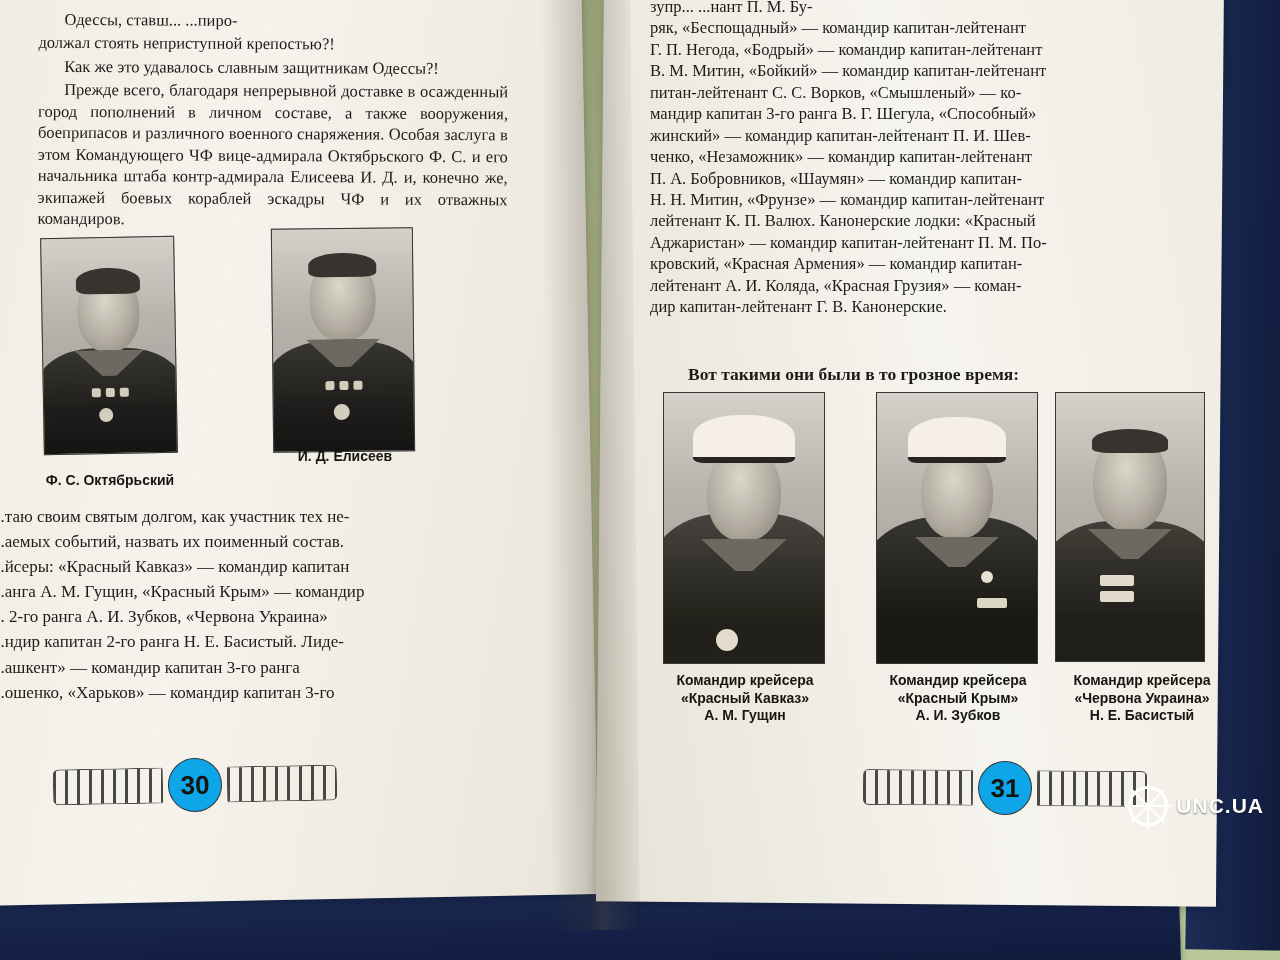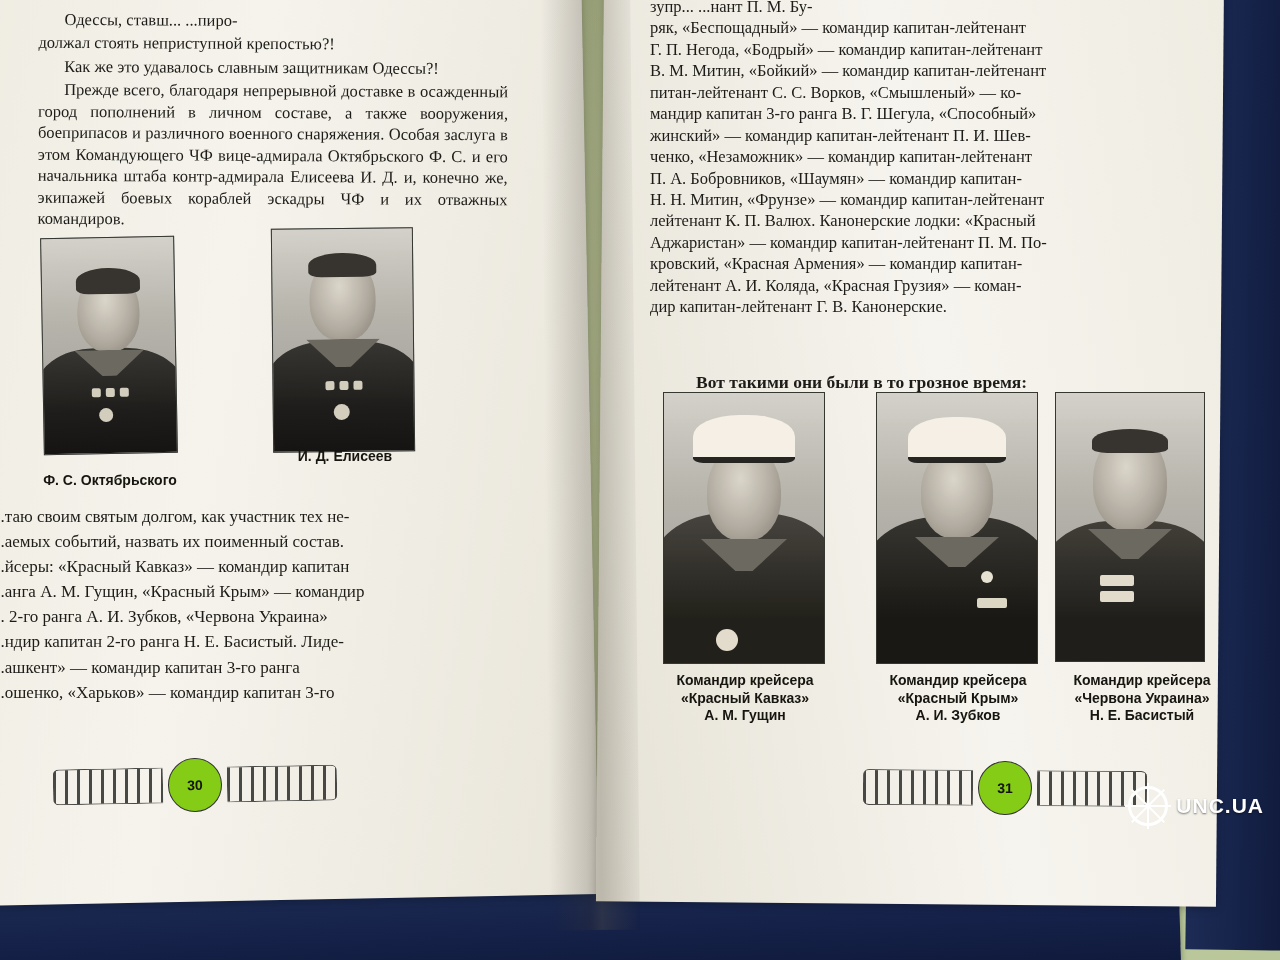--- a/index.html
+++ b/index.html
@@ -133,21 +133,21 @@
     margin: 0;
     text-indent: 0;
   }
   #right-intro {
     left: 650px;
     top: 355px;
     width: 540px;
     font-size: 17.5px;
     font-weight: bold;
   }
-  #right-intro p { margin: 16px; text-indent: 30px; }
+  #right-intro p { margin: 8px; text-indent: 30px; }
 
   
   .photo {
     position: absolute;
     background: #8d8d88;
     border: 1px solid #3a3a36;
     overflow: hidden;
     filter: contrast(1.05);
   }
   .photo .sky {
@@ -215,26 +215,26 @@
   }
   .folio .circle {
     position: absolute;
     left: 50%;
     top: 50%;
     transform: translate(-50%, -50%);
     width: 52px;
     height: 52px;
     border-radius: 50%;
     border: 1.5px solid #333;
-    background: #84cc16;
+    background: #0ea5e9;
     display: flex;
     align-items: center;
     justify-content: center;
     font-family: "Liberation Sans", sans-serif;
-    font-size: 14px;
+    font-size: 26px;
     font-weight: bold;
     color: #15140f;
   }
   .folio .ribbon {
     position: absolute;
     top: 50%;
     width: 110px;
     height: 34px;
     transform: translateY(-50%);
     background:
@@ -329,21 +329,21 @@
     <div class="torso" style="bottom:0; width:150px; height:105px;"></div>
     <div class="head" style="top:34px; width:62px; height:80px;"></div>
     <div class="hair" style="top:30px; width:64px; height:26px;"></div>
     <div class="collar" style="top:112px; width:70px; height:26px;"></div>
     <div class="medal" style="left:48px; top:150px;"></div>
     <div class="medal" style="left:62px; top:150px;"></div>
     <div class="medal" style="left:76px; top:150px;"></div>
     <div class="medal" style="left:55px; top:170px; width:14px; height:14px; border-radius:50%;"></div>
   </div>
   <div class="caption" style="left:20px; top:472px; width:180px;">
-    <span>Ф. С. Октябрьского</span>
+    <span>Ф. С. Октябрьский</span>
   </div>
 
   <div class="photo" style="left:272px; top:228px; width:140px; height:222px; transform:rotate(-0.6deg);">
     <div class="sky"></div>
     <div class="torso" style="bottom:0; width:158px; height:110px;"></div>
     <div class="head" style="top:28px; width:66px; height:84px;"></div>
     <div class="hair" style="top:24px; width:68px; height:24px;"></div>
     <div class="collar" style="top:110px; width:74px; height:28px;"></div>
     <div class="medal" style="left:52px; top:152px;"></div>
     <div class="medal" style="left:66px; top:152px;"></div>

